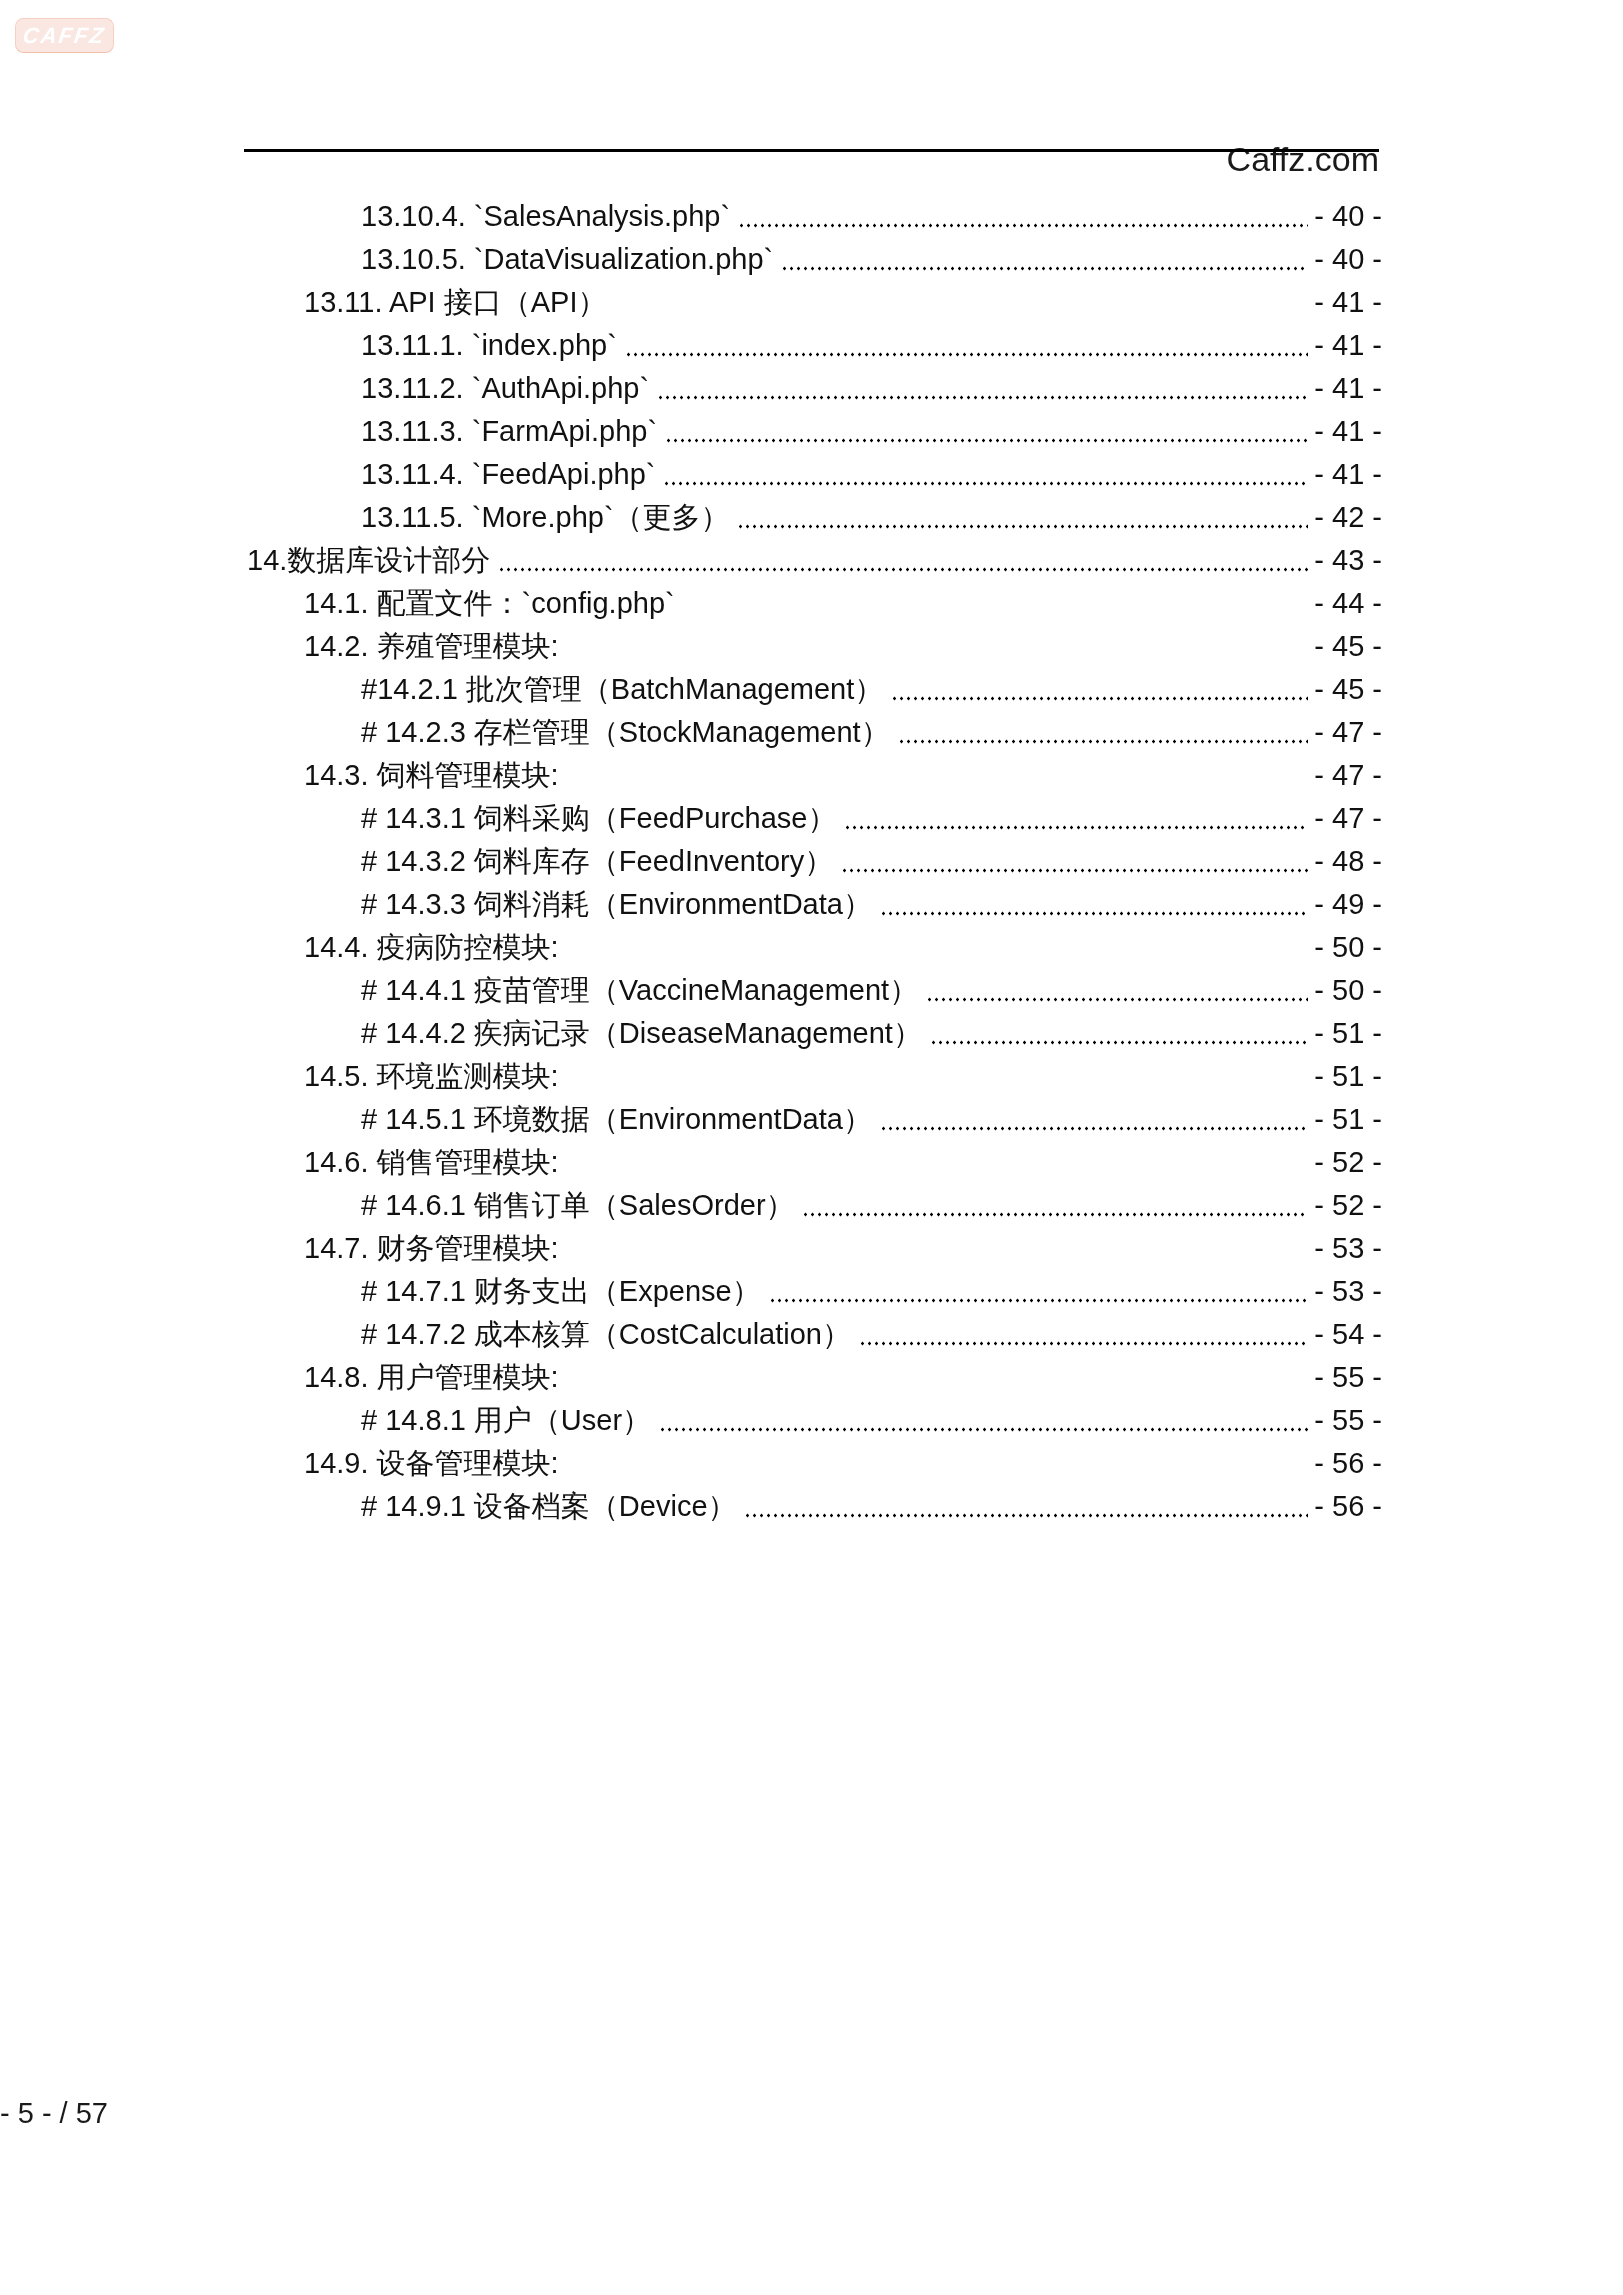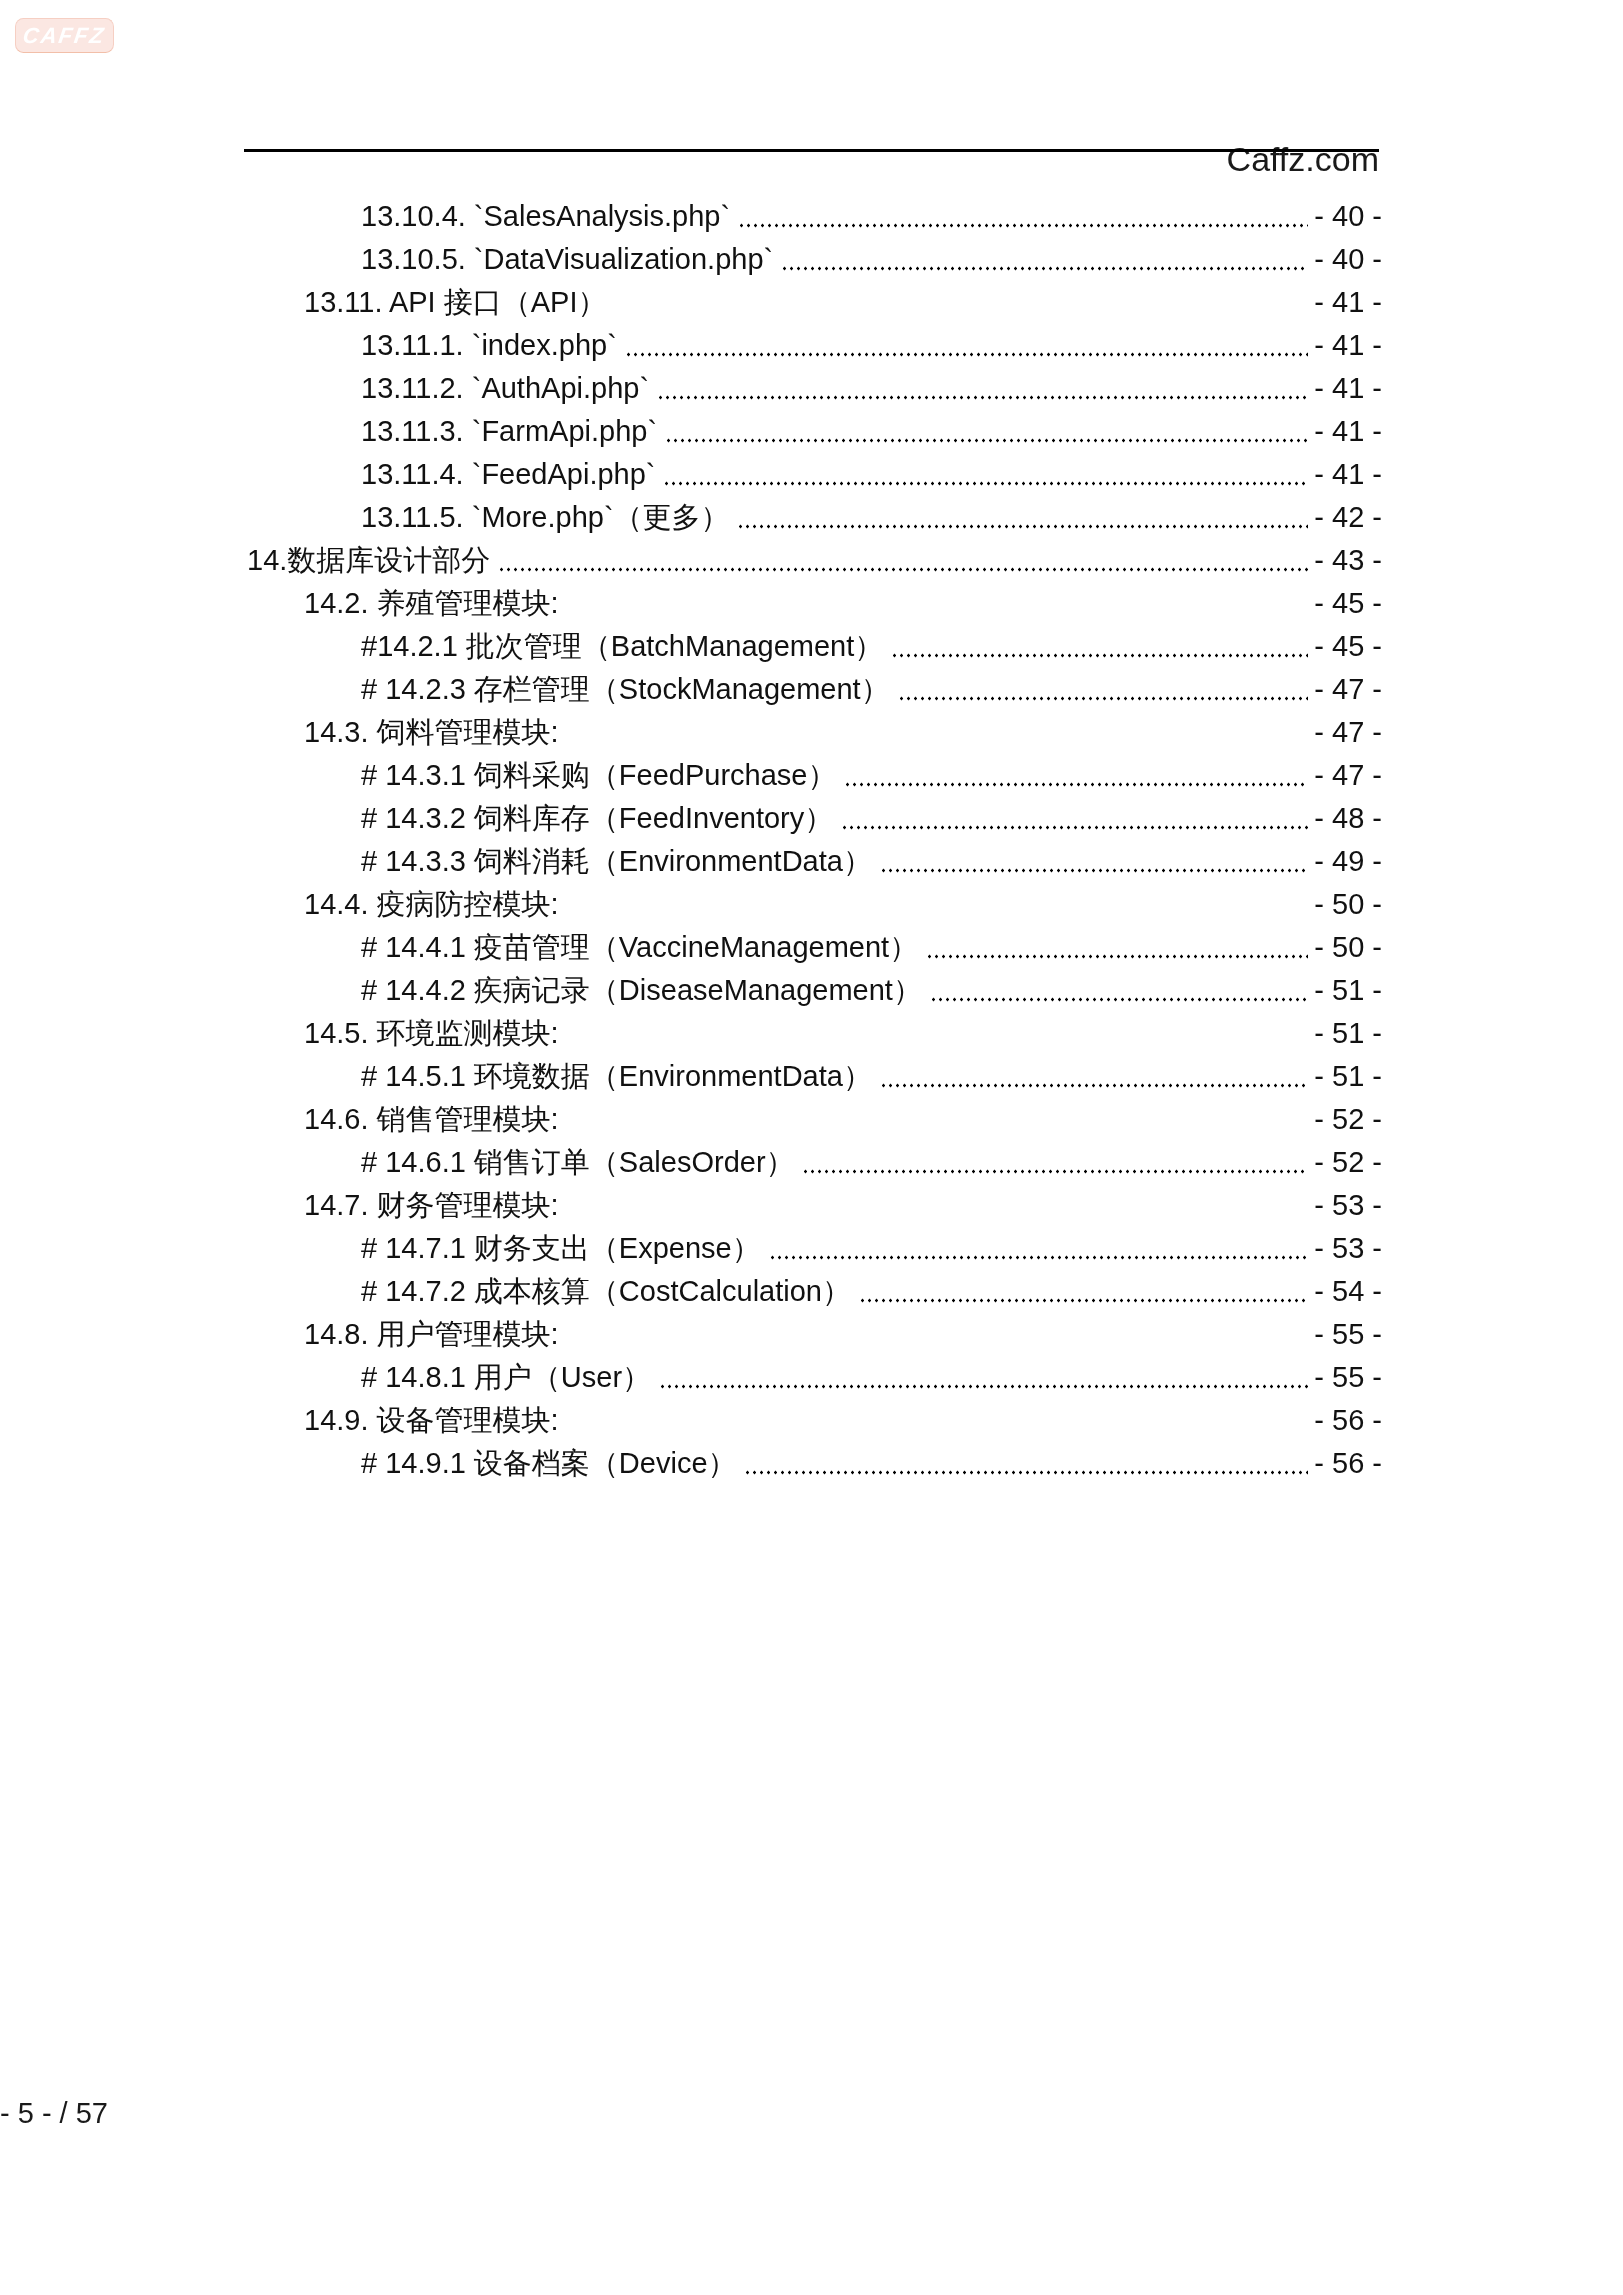--- a/index.html
+++ b/index.html
@@ -141,20 +141,25 @@
     <span class="toc-label">13.11.5. `More.php`（更多）</span>
     <span class="toc-leader"></span>
     <span class="toc-page">- 42 -</span>
   </div>
     <div class="toc-row lvl1">
     <span class="toc-label">14.数据库设计部分</span>
     <span class="toc-leader"></span>
     <span class="toc-page">- 43 -</span>
   </div>
     <div class="toc-row lvl2">
+    <span class="toc-label">14.1. 配置文件：`config.php`</span>
+    <span class="toc-leader"></span>
+    <span class="toc-page">- 44 -</span>
+  </div>
+    <div class="toc-row lvl2">
     <span class="toc-label">14.2. 养殖管理模块:</span>
     <span class="toc-leader"></span>
     <span class="toc-page">- 45 -</span>
   </div>
     <div class="toc-row lvl3">
     <span class="toc-label">#14.2.1 批次管理（BatchManagement）</span>
     <span class="toc-leader"></span>
     <span class="toc-page">- 45 -</span>
   </div>
     <div class="toc-row lvl3">

